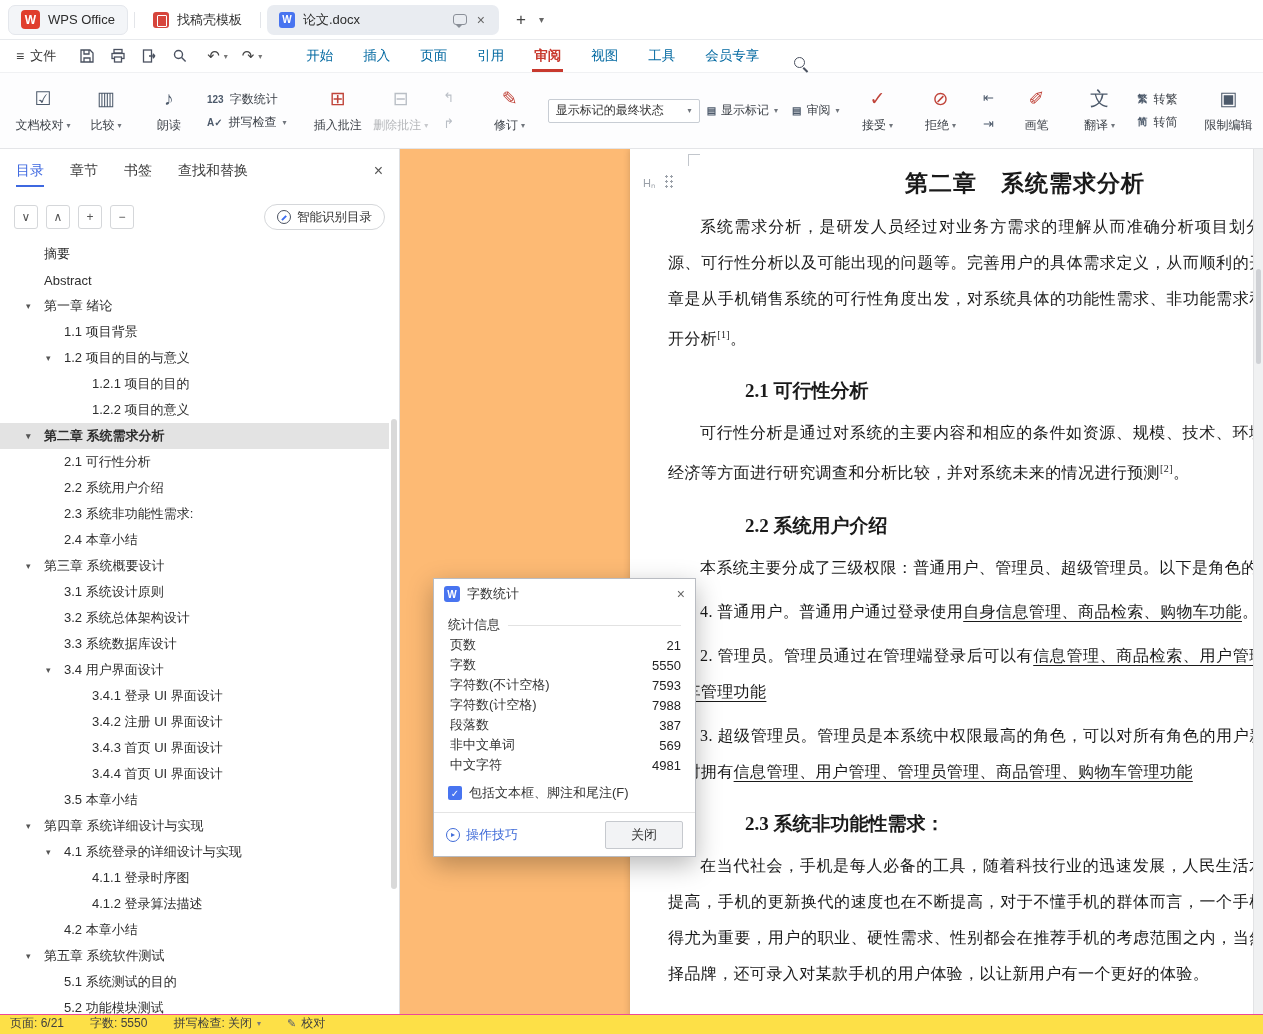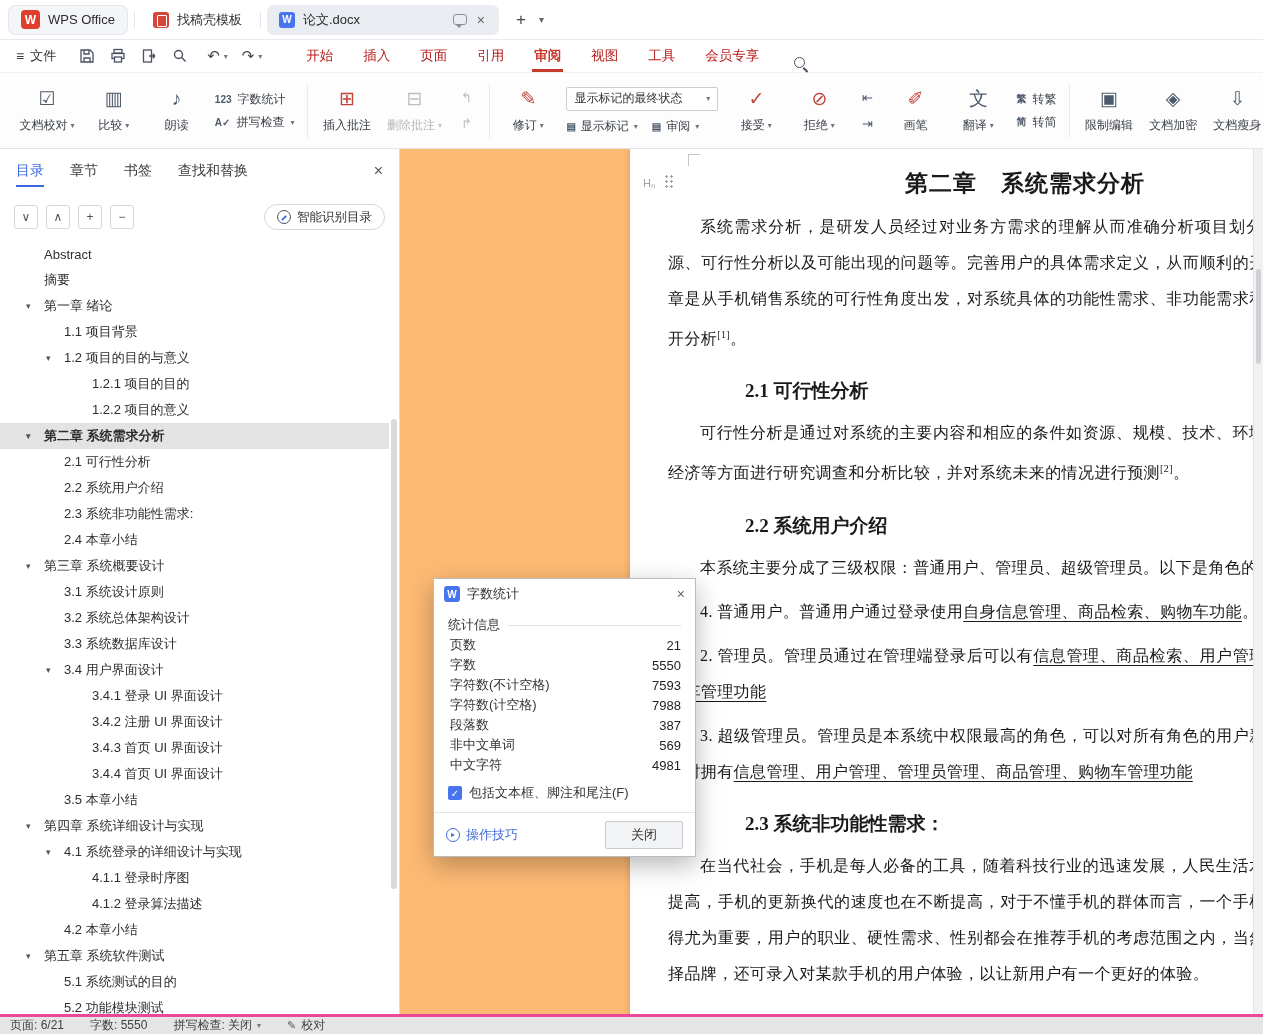--- a/index.html
+++ b/index.html
@@ -35,21 +35,21 @@
   .menubar { position:absolute; left:0; top:40px; width:100%; height:33px; background:#fff;
              border-bottom:1px solid #f0f1f3; display:flex; align-items:center; padding-left:16px; font-size:13px; }
   .file-btn { display:flex; align-items:center; gap:6px; color:#333; }
   .burger { font-size:14px; color:#444; }
   .qicons { display:flex; align-items:center; gap:13px; margin-left:22px; }
   .qicon { width:18px; height:18px; display:flex; align-items:center; justify-content:center; }
   .undo-redo { display:flex; align-items:center; gap:4px; margin-left:18px; color:#444; }
   .ur-glyph { font-size:15px; }
   .mini-caret { font-size:8px; color:#777; margin-right:10px; }
   .menu-tabs { display:flex; gap:30px; margin-left:34px; height:100%; align-items:center; }
-  .menu-tab { position:relative; height:100%; display:flex; align-items:center; font-size:13.5px; color:#b91c1c; }
+  .menu-tab { position:relative; height:100%; display:flex; align-items:center; font-size:13.5px; color:#0369a1; }
   .menu-tab.active { color:#c8392e; font-weight:bold; }
   .menu-tab.active::after { content:''; position:absolute; left:-2px; right:-2px; bottom:0; height:3px; background:#c8392e; }
   .search-btn { margin-left:34px; }
   .magnifier { width:16px; height:16px; position:relative; }
   .magnifier::before { content:''; position:absolute; left:1px; top:1px; width:9px; height:9px;
                        border:1.6px solid #4a5160; border-radius:50%; }
   .magnifier::after { content:''; position:absolute; left:11px; top:11px; width:6px; height:1.6px;
                       background:#4a5160; transform:rotate(45deg); transform-origin:0 0; }
 
   
@@ -61,21 +61,21 @@
   .ric.red { color:#c0443a; }
   .rlabel-row { display:flex; align-items:center; gap:3px; white-space:nowrap; }
   .rcaret { font-size:8px; color:#70757c; }
   .rstack { display:flex; flex-direction:column; gap:6px; }
   .rbtn-small { display:flex; align-items:center; gap:6px; font-size:12px; color:#3a3f46; white-space:nowrap; }
   .ric-sm { font-size:10px; color:#4d5a6b; font-weight:bold; }
   .rstack-ic { display:flex; flex-direction:column; gap:8px; }
   .ric-btn { width:20px; height:18px; display:flex; align-items:center; justify-content:center;
              font-size:13px; color:#4d5a6b; }
   .ribbon-sep { width:1px; height:54px; background:#ebebee; }
-  .rmarks { display:flex; flex-direction:column; gap:7px; }
+  .rmarks { display:flex; flex-direction:row; gap:7px; }
   .rselect { width:152px; height:24px; border:1px solid #c8cdd4; border-radius:2px; background:#fff;
              display:flex; align-items:center; justify-content:space-between; padding:0 7px; font-size:12px; color:#333; }
   .rmarks-row { display:flex; gap:14px; }
   .rbtn-mini { display:flex; align-items:center; gap:5px; font-size:12px; color:#3a3f46; white-space:nowrap; }
   .disabled { opacity:.38; }
 
   
   .sidebar { position:absolute; left:0; top:149px; bottom:20px; width:400px; background:#fff;
              border-right:1px solid #dcdee1; overflow:hidden; }
   .panel-tabs { height:44px; display:flex; align-items:center; gap:26px; padding:0 16px; font-size:14px; }
@@ -137,22 +137,22 @@
   .checkbox { width:14px; height:14px; background:#4874f0; border-radius:2px; color:#fff; font-size:10px;
               display:flex; align-items:center; justify-content:center; flex:none; }
   .wc-footer { margin-top:8px; border-top:1px solid #e4e4e4; height:44px; display:flex; align-items:center; padding:0 12px; }
   .tips { display:flex; align-items:center; gap:6px; color:#3f6bd8; }
   .play-ic { width:14px; height:14px; border:1.2px solid #3f6bd8; border-radius:50%; display:flex;
              align-items:center; justify-content:center; font-size:8px; color:#3f6bd8; }
   .close-btn { margin-left:auto; width:78px; height:28px; background:#f2f3f5; border:1px solid #c6c9ce;
                border-radius:2px; display:flex; align-items:center; justify-content:center; font-size:13px; color:#333; }
 
   
-  .statusbar { position:absolute; left:0; bottom:0; width:100%; height:20px; background:#e5e5e5;
-               border-top:3px solid #ec4899; display:flex; align-items:flex-start; padding:0 10px;
+  .statusbar { position:absolute; left:0; bottom:0; width:100%; height:20px; background:#fde047;
+               border-top:1px solid #ec4899; display:flex; align-items:flex-start; padding:0 10px;
                font-size:12px; color:#3f3f3f; z-index:70; }
   .sb-item { margin-right:26px; display:flex; align-items:center; gap:5px; white-space:nowrap; }
   .sb-caret { font-size:8px; color:#777; }
   .sb-ic { font-size:11px; color:#5a6070; }
 </style>
 </head>
 <body>
 
 <div class="app">
 
@@ -376,24 +376,24 @@
       <span class="sq-btn">∧</span>
       <span class="sq-btn">+</span>
       <span class="sq-btn">−</span>
       <span class="smart-btn">
         <span class="smart-ic"></span>
         <span>智能识别目录</span>
       </span>
     </div>
     <div class="toc-list">
         <div class="toc-row l1">
+          <span class="toc-label">摘要</span>
+        </div>
+        <div class="toc-row l1">
           <span class="toc-label">Abstract</span>
-        </div>
-        <div class="toc-row l1">
-          <span class="toc-label">摘要</span>
         </div>
         <div class="toc-row l1">
           <span class="toc-arrow">▾</span>
           <span class="toc-label">第一章 绪论</span>
         </div>
         <div class="toc-row l2">
           <span class="toc-label">1.1 项目背景</span>
         </div>
         <div class="toc-row l2">
           <span class="toc-arrow">▾</span>

